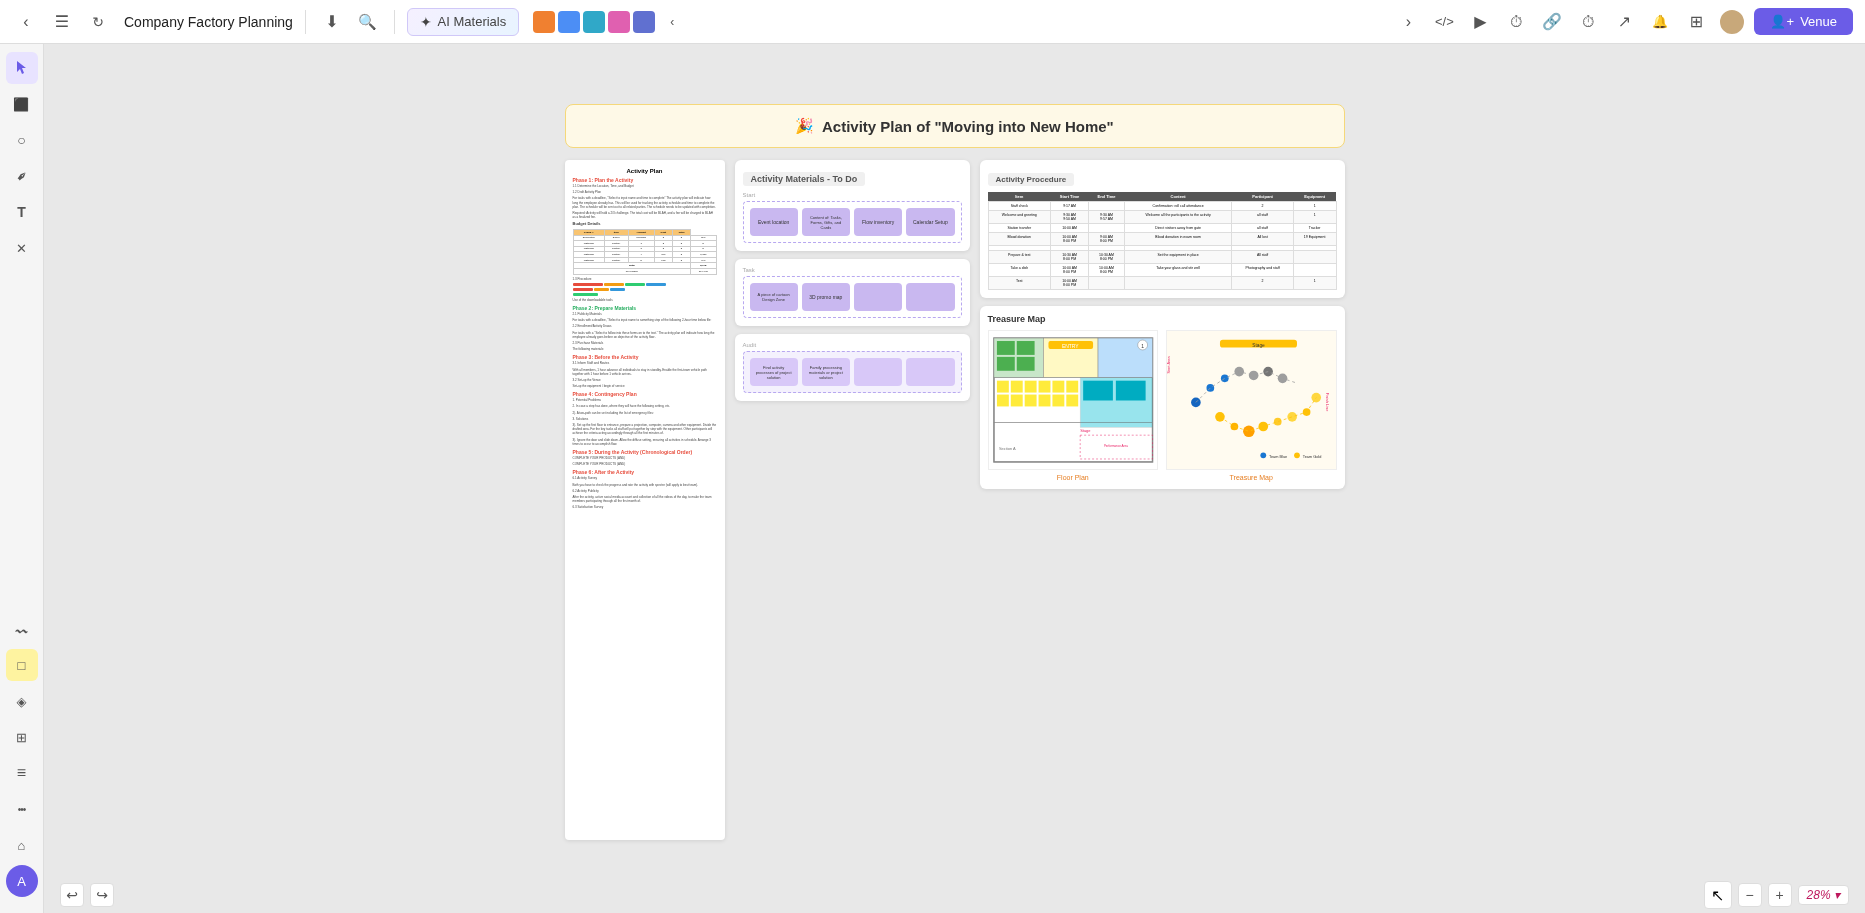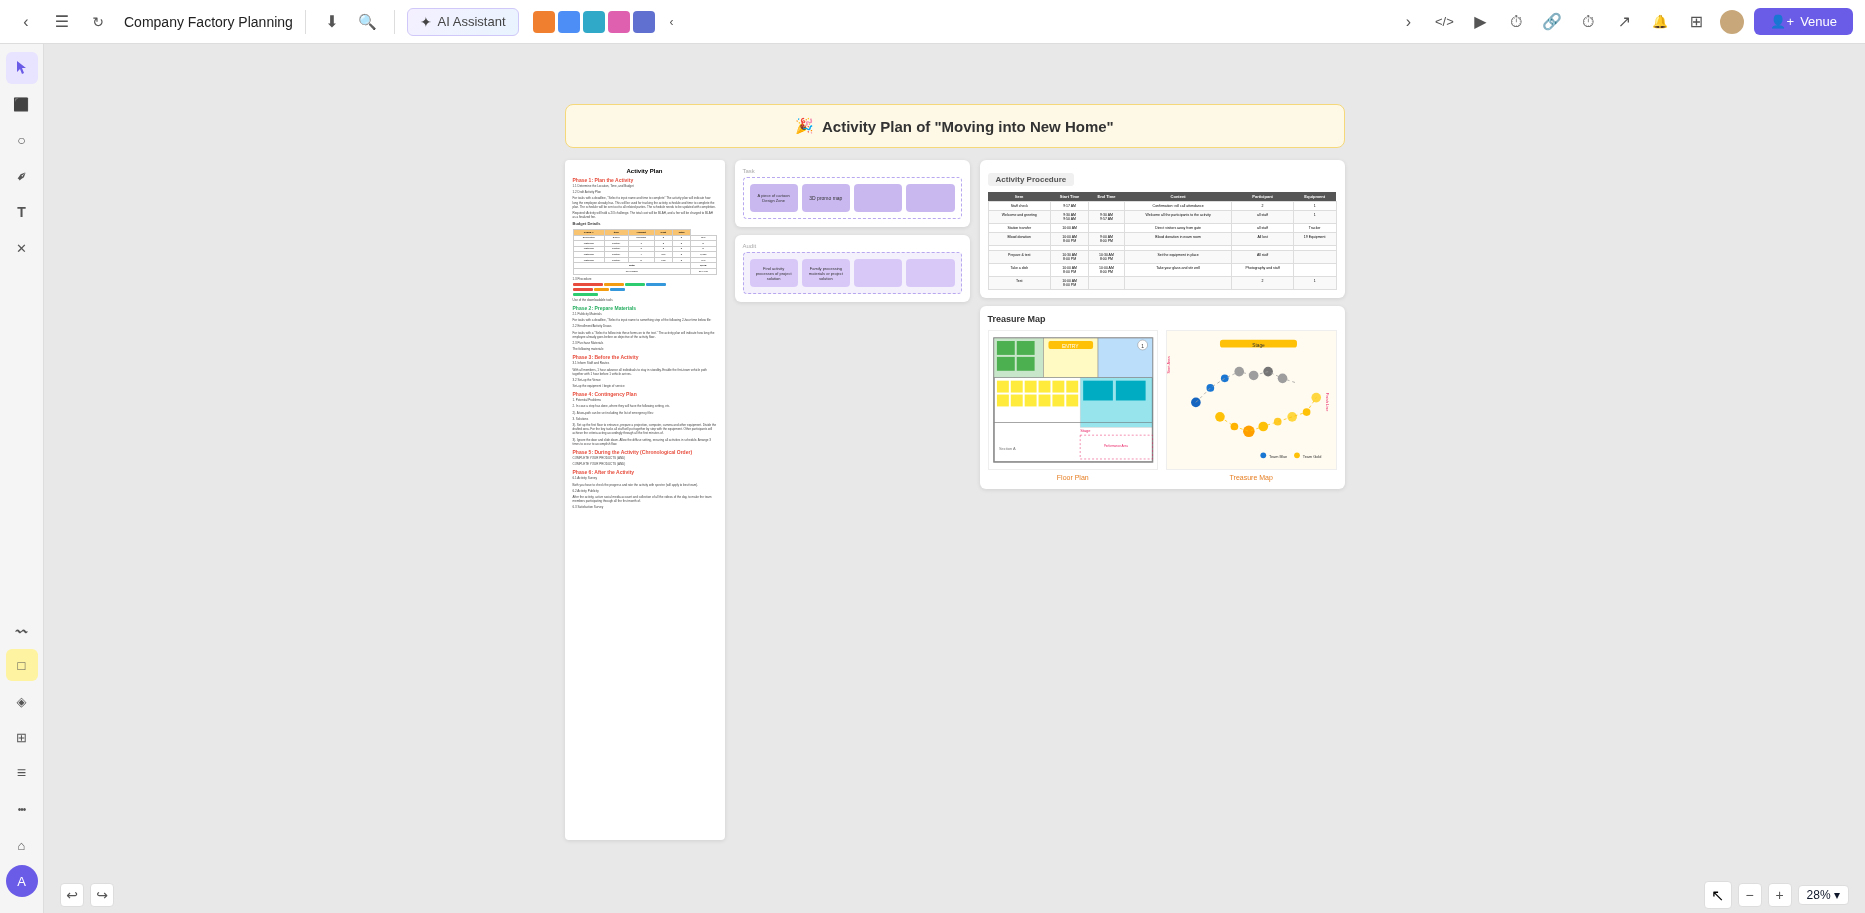--- a/index.html
+++ b/index.html
@@ -154,41 +154,41 @@
     .floor-svg { width: 100%; height: 100%; }
 
     
     .bottom-toolbar {
       position: absolute; bottom: 0; width: 100%; height: 36px;
       display: flex; align-items: center; justify-content: space-between;
       padding: 0 16px; background: transparent;
     }
     .zoom-controls { display: flex; align-items: center; gap: 6px; }
     .zoom-btn { width: 24px; height: 24px; border-radius: 4px; background: white; border: 1px solid #ddd; display: flex; align-items: center; justify-content: center; cursor: pointer; font-size: 14px; color: #555; }
-    .zoom-level { font-size: 12px; color: #0f172a; background: white; border: 1px solid #ddd; padding: 2px 8px; border-radius: 4px; cursor: pointer; }
+    .zoom-level { font-size: 12px; color: #be185d; background: white; border: 1px solid #ddd; padding: 2px 8px; border-radius: 4px; cursor: pointer; font-style: italic; }
     .bottom-left { display: flex; align-items: center; gap: 6px; }
     .nav-btn { width: 24px; height: 24px; border-radius: 4px; background: white; border: 1px solid #ddd; display: flex; align-items: center; justify-content: center; cursor: pointer; font-size: 14px; color: #555; }
     .cursor-btn { width: 28px; height: 28px; border-radius: 4px; background: white; border: 1px solid #ddd; display: flex; align-items: center; justify-content: center; cursor: pointer; }
   </style>
 </head>
 <body>
 
 <div class="toolbar">
   <div class="toolbar-left">
     <div class="toolbar-icon">‹</div>
     <div class="toolbar-icon">☰</div>
     <div class="toolbar-icon" style="font-size:14px;">↻</div>
     <span class="toolbar-title">Company Factory Planning</span>
     <div class="toolbar-separator"></div>
     <div class="toolbar-icon">⬇</div>
     <div class="toolbar-icon" style="font-size:15px;">🔍</div>
     <div class="toolbar-separator"></div>
     <div class="ai-assistant-btn">
       <span class="ai-icon">✦</span>
-      <span>AI Assistant</span>
+      <span>AI Materials</span>
     </div>
 
     <div style="display:flex;align-items:center;gap:3px;margin-left:6px;">
       <div style="width:22px;height:22px;background:#f08030;border-radius:4px;"></div>
       <div style="width:22px;height:22px;background:#4c8ef5;border-radius:4px;"></div>
       <div style="width:22px;height:22px;background:#30a8c8;border-radius:4px;"></div>
       <div style="width:22px;height:22px;background:#e060b0;border-radius:4px;"></div>
       <div style="width:22px;height:22px;background:#6070d0;border-radius:4px;"></div>
       <div class="toolbar-icon" style="font-size:12px;">‹</div>
     </div>
@@ -369,20 +369,32 @@
           <div class="doc-phase">Phase 6: After the Activity</div>
           <div class="doc-text">6.1 Activity Survey</div>
           <div class="doc-text">Both you have to check the progress and rate the activity with spectre (will apply to best team).</div>
           <div class="doc-text">6.2 Activity Publicity</div>
           <div class="doc-text">After the activity, active social media account and collection of all the videos of the day, to make the team members participating through all the first month of.</div>
           <div class="doc-text">6.3 Satisfaction Survey</div>
         </div>
 
         <div class="center-col">
 
+          <div class="todo-section">
+            <div class="todo-label">Activity Materials - To Do</div>
+
+            
+            <div style="font-size:6px;color:#aaa;margin-bottom:3px;">Start</div>
+            <div class="cards-grid">
+              <div class="card-item card-purple" style="font-size:5px;">Event location</div>
+              <div class="card-item card-purple" style="font-size:4px;">Content of: Tasks, Forms, Gifts, and Cards</div>
+              <div class="card-item card-purple" style="font-size:5px;">Flow inventory</div>
+              <div class="card-item card-purple" style="font-size:5px;">Calendar Setup</div>
+            </div>
+          </div>
 
           <div class="todo-section" style="padding:8px;">
             <div style="font-size:6px;color:#aaa;margin-bottom:3px;">Task</div>
             <div class="cards-grid">
               <div class="card-item card-purple" style="font-size:4px;">A piece of cartoon Design Zone</div>
               <div class="card-item card-purple" style="font-size:5px;">3D promo map</div>
               <div class="card-item card-purple" style="font-size:5px;"></div>
               <div class="card-item card-purple" style="font-size:5px;"></div>
             </div>
           </div>

